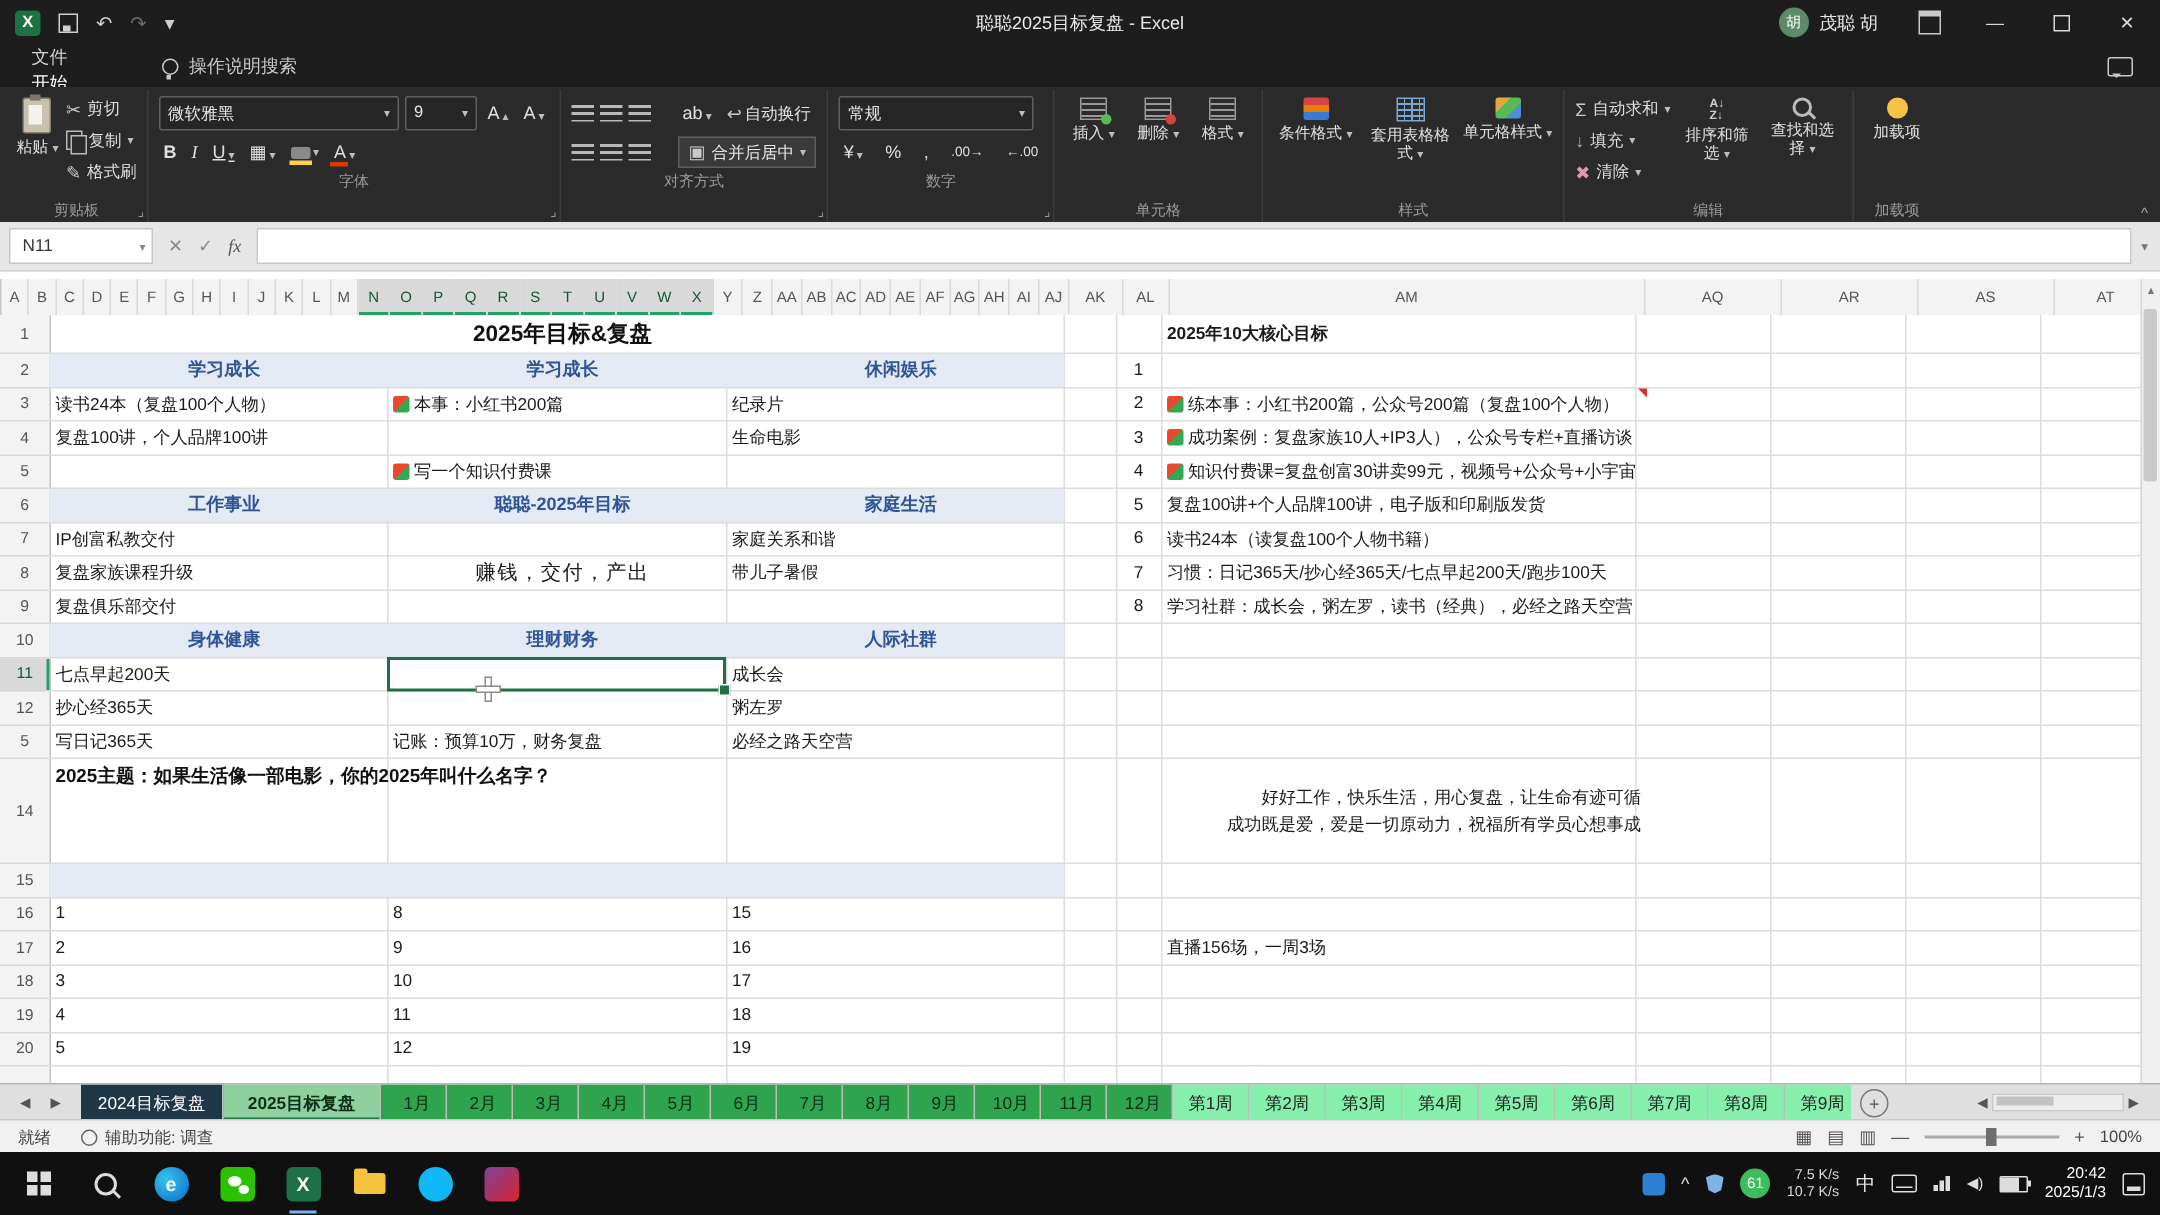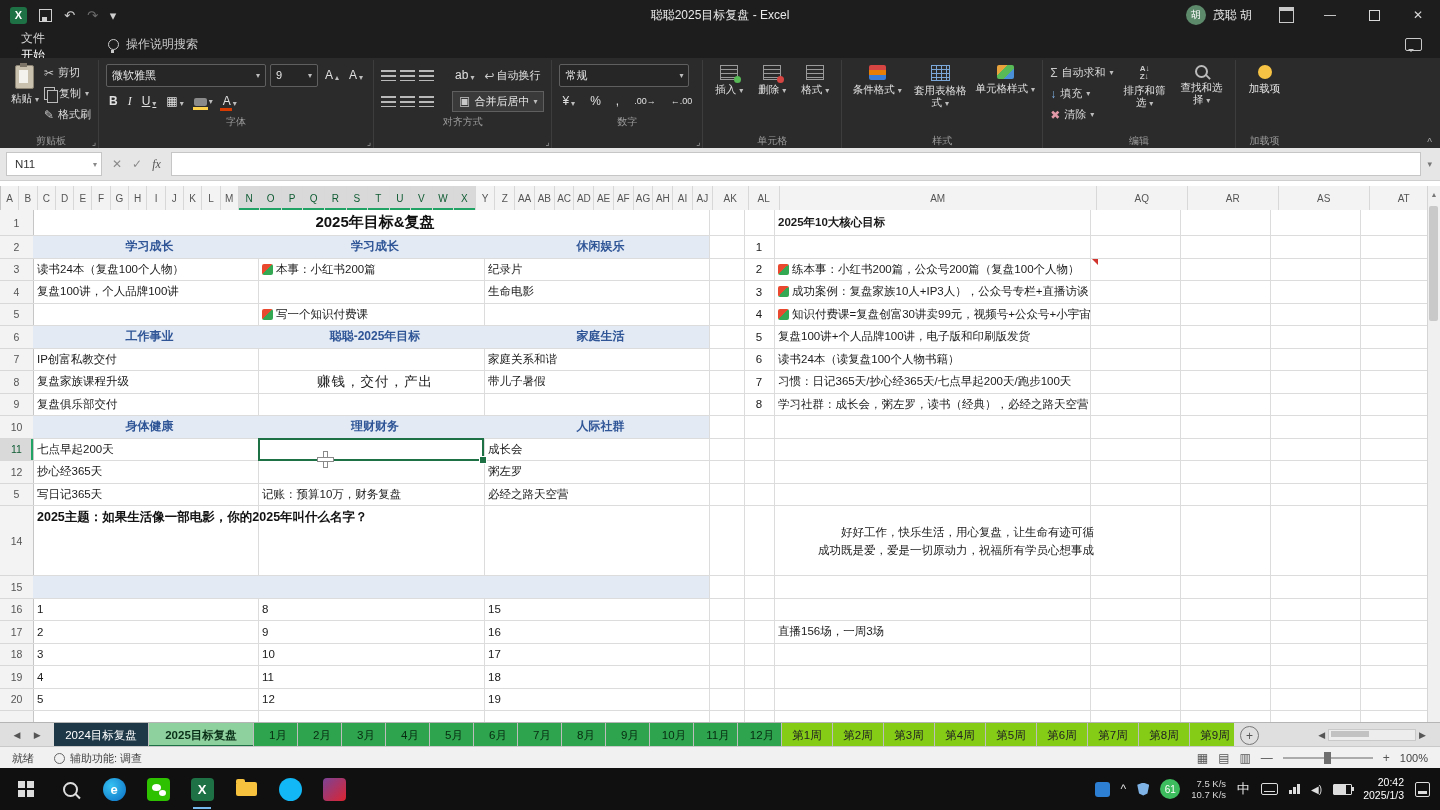--- a/index.html
+++ b/index.html
@@ -149,21 +149,21 @@
   
   #tabbar{position:absolute;top:722px;left:0;right:0;height:24px;background:#DFDFDF;border-top:1px solid #B5B5B5;
     display:flex;align-items:stretch;}
   .tnav{width:54px;display:flex;align-items:center;justify-content:space-evenly;color:#555;font-size:9px;}
   #stabs{display:flex;max-width:1180px;overflow:hidden;}
   .stab{display:flex;align-items:center;justify-content:center;font-size:11.5px;padding:0 7px;
     border-right:1px solid #bdbdbd;color:#222;white-space:nowrap;}
   .stab[data-color="dark"]{background:#1F3847;color:#fff;min-width:80px;}
   .stab[data-color="active"]{background:#8FD19E;font-weight:700;color:#0b3018;min-width:90px;box-shadow:inset 0 -2px 0 #1E7145;}
   .stab[data-color="month"]{background:#2EA44F;color:#07290f;min-width:24px;padding-left:12px;}
-  .stab[data-color="week"]{background:#84cc16;min-width:36px;}
+  .stab[data-color="week"]{background:#86efac;min-width:36px;}
   .addsheet{width:17px;height:17px;margin:3px 0 0 6px;border:1px solid #777;border-radius:50%;color:#555;
     display:flex;align-items:center;justify-content:center;font-size:12px;line-height:1;}
   .hsb{margin-left:auto;display:flex;align-items:center;gap:3px;padding-right:14px;color:#555;font-size:9px;}
   .htrack{width:86px;height:10px;background:#EDEDED;border:1px solid #C9C9C9;position:relative;}
   .hthumb{position:absolute;left:2px;top:1px;width:38px;height:6px;background:#C2C2C2;}
 
   
   #sbar{position:absolute;top:746px;left:0;right:0;height:22px;background:#F1F1F1;border-top:1px solid #C9C9C9;
     display:flex;align-items:center;font-size:11px;color:#444;padding:0 12px;gap:20px;}
   .i-acc{width:9px;height:9px;border:1.5px solid #666;border-radius:50%;position:relative;}

